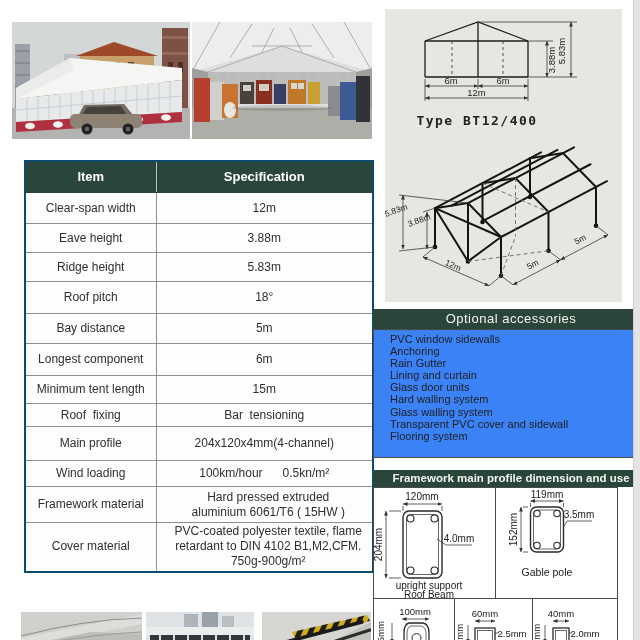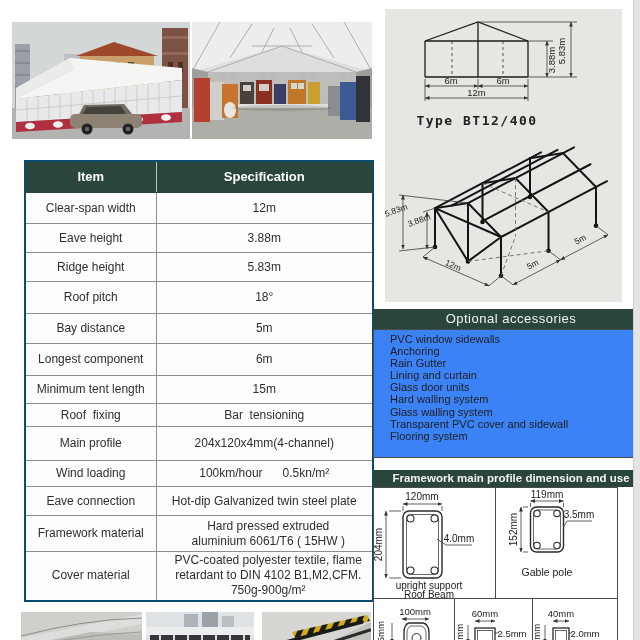--- a/index.html
+++ b/index.html
@@ -267,24 +267,20 @@
           <td>Bar  tensioning</td>
         </tr>
     <tr style="height:34px">
           <td>Main profile</td>
           <td>204x120x4mm(4-channel)</td>
         </tr>
     <tr style="height:26px">
           <td>Wind loading</td>
           <td>100km/hour      0.5kn/m²</td>
         </tr>
-    <tr style="height:29px">
-          <td>Eave connection</td>
-          <td>Hot-dip Galvanized twin steel plate</td>
-        </tr>
     <tr style="height:36px">
           <td>Framework material</td>
           <td class="al">Hard pressed extruded
 aluminium 6061/T6 ( 15HW )</td>
         </tr>
     <tr style="height:49px">
           <td>Cover material</td>
           <td class="al">PVC-coated polyester textile, flame
 retardant to DIN 4102 B1,M2,CFM.
 750g-900g/m²</td>

